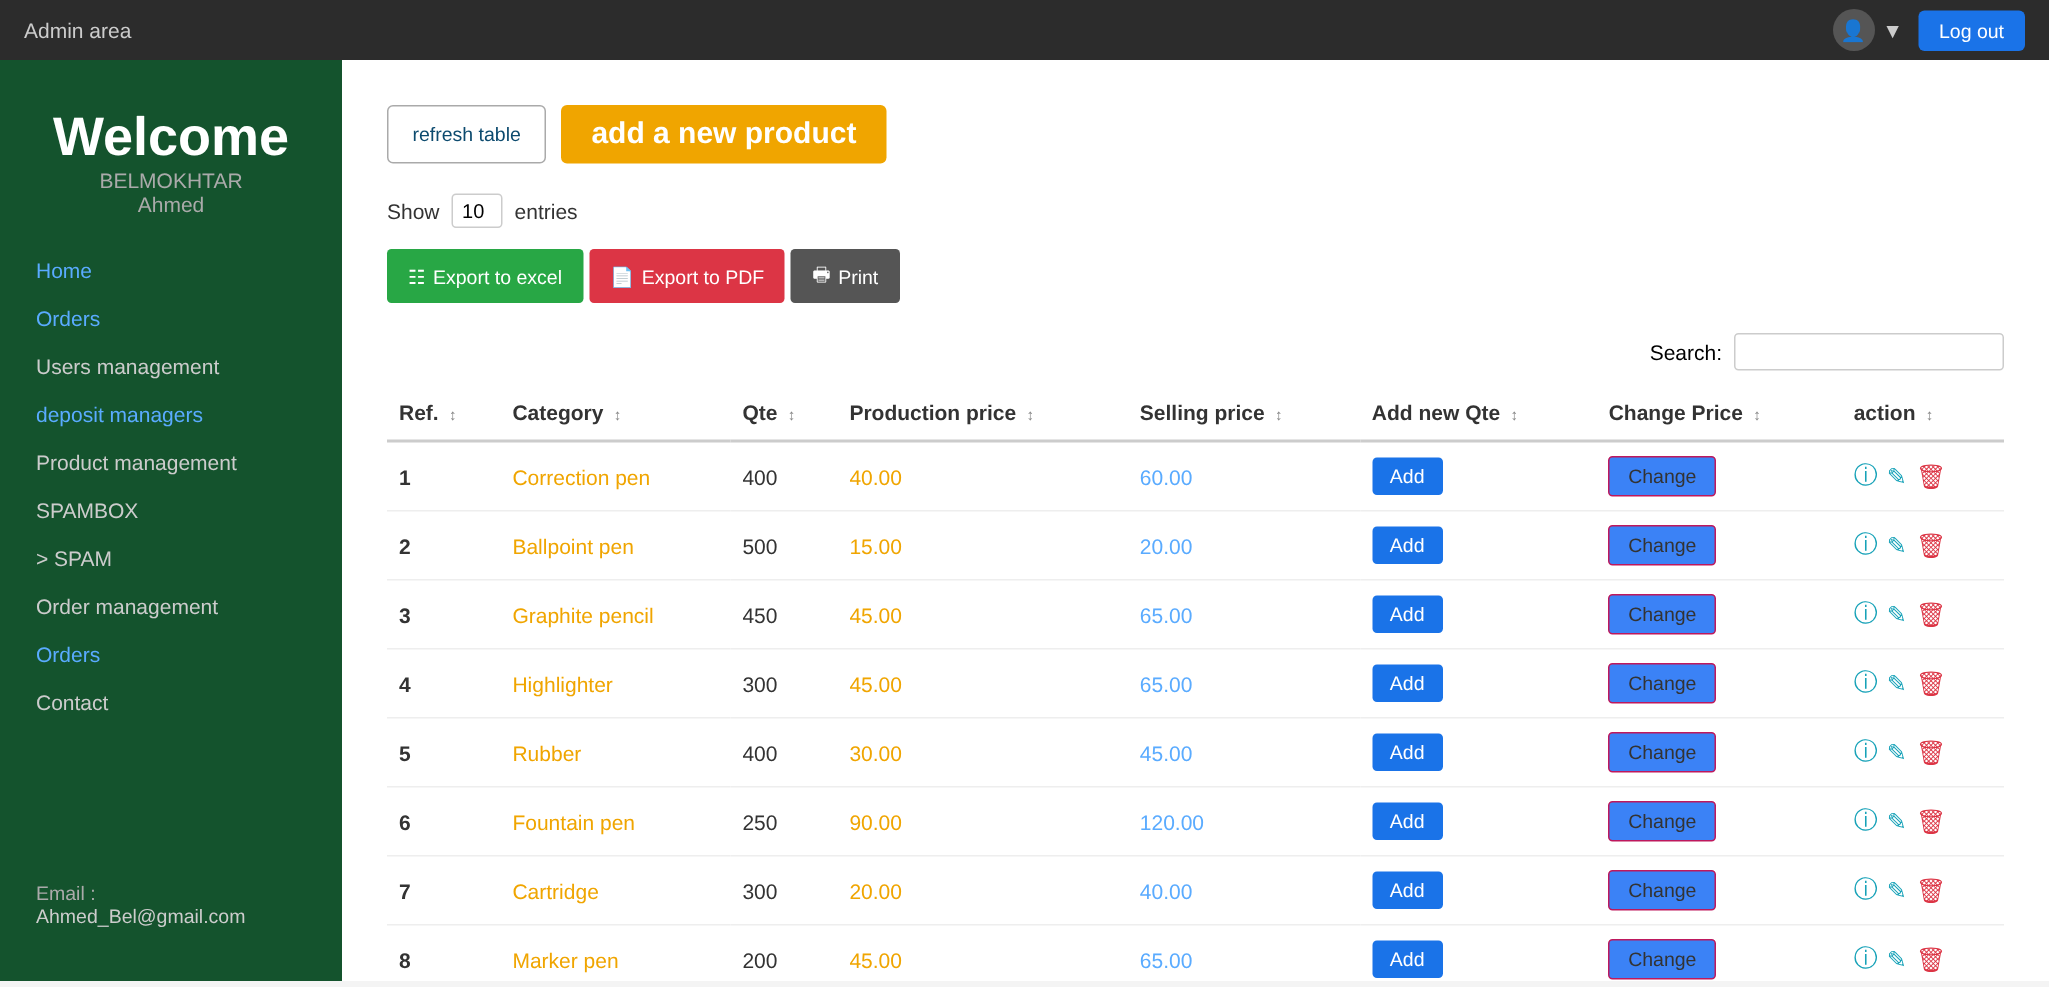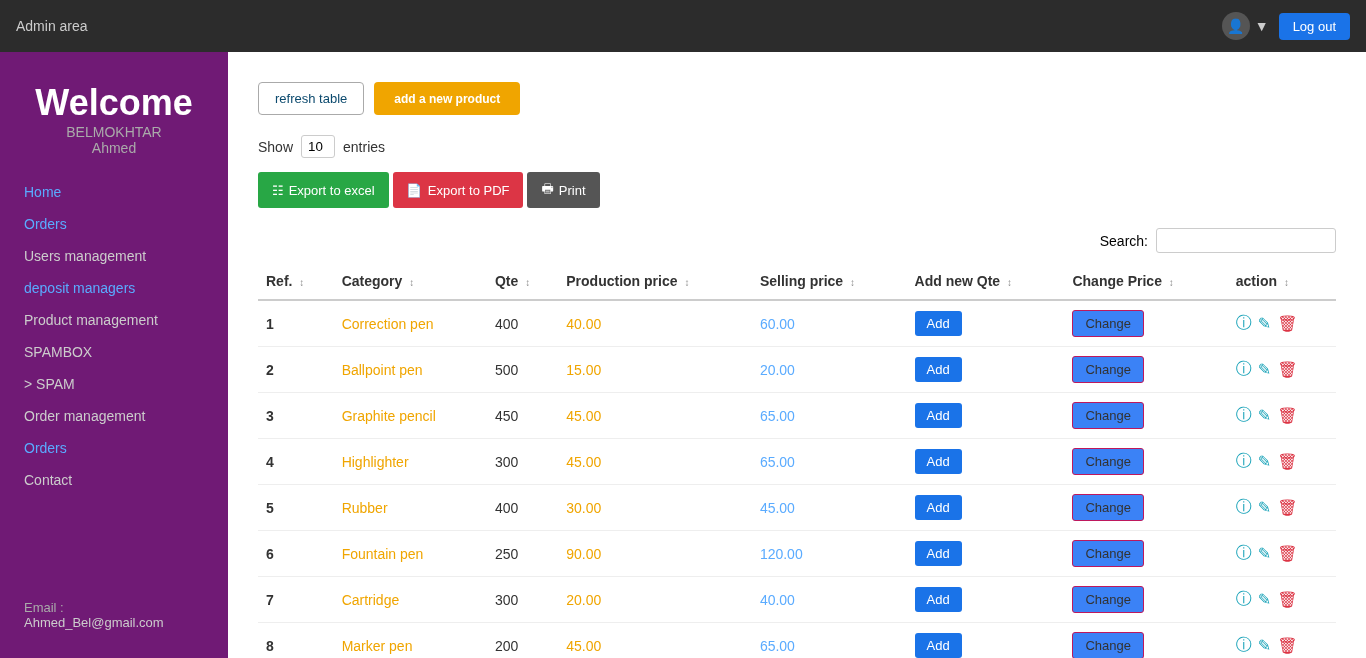--- a/index.html
+++ b/index.html
@@ -2,21 +2,21 @@
 <html><head>
   <meta charset="utf-8">
   <style>
     * { box-sizing: border-box; margin: 0; padding: 0; }
     body { font-family: Arial, sans-serif; font-size: 14px; background: #f4f4f4; }
 
     
     .topbar {
       background: #2c2c2c;
       color: #ccc;
-      height: 52px;
+      height: 40px;
       display: flex;
       align-items: center;
       justify-content: space-between;
       padding: 0 16px;
     }
     .topbar-title { font-size: 14px; color: #ccc; }
     .topbar-right { display: flex; align-items: center; gap: 10px; }
     .topbar-user { display: flex; align-items: center; gap: 5px; color: #ccc; font-size: 14px; }
     .user-avatar {
       width: 28px; height: 28px; background: #555;
@@ -25,21 +25,21 @@
     .logout-btn {
       background: #1a73e8; color: white; border: none; padding: 6px 14px;
       border-radius: 4px; cursor: pointer; font-size: 13px;
     }
 
     
     .layout { display: flex; height: calc(658px - 44px); }
 
     
     .sidebar {
-      width: 228px; background: #701a75; color: white;
+      width: 228px; background: #14532d; color: white;
       padding: 20px 0; flex-shrink: 0;
       display: flex; flex-direction: column;
     }
     .sidebar-welcome { text-align: center; padding: 10px 20px 20px; }
     .sidebar-welcome h1 { font-size: 36px; font-weight: bold; color: white; }
     .sidebar-welcome .name { color: #aaa; font-size: 14px; }
     .sidebar-nav { display: flex; flex-direction: column; }
     .sidebar-nav a {
       padding: 8px 24px; color: #5aabff; text-decoration: none; font-size: 14px;
       cursor: pointer;
@@ -56,21 +56,21 @@
     }
 
     
     .toolbar { display: flex; gap: 10px; margin-bottom: 20px; }
     .btn-refresh {
       border: 1px solid #aaa; background: white; color: #0c4a6e;
       padding: 8px 16px; cursor: pointer; border-radius: 4px; font-size: 13px;
     }
     .btn-add-product {
       background: #f0a500; color: white; border: none;
-      padding: 8px 20px; cursor: pointer; border-radius: 4px; font-size: 12px; font-weight: bold;
+      padding: 8px 20px; cursor: pointer; border-radius: 4px; font-size: 20px; font-weight: bold;
     }
 
     
     .show-entries { display: flex; align-items: center; gap: 8px; margin-bottom: 14px; color: #333; }
     .entries-select {
       border: 1px solid #ccc; padding: 3px 6px; border-radius: 3px; width: 34px;
     }
 
     
     .export-row { display: flex; gap: 4px; margin-bottom: 20px; }

